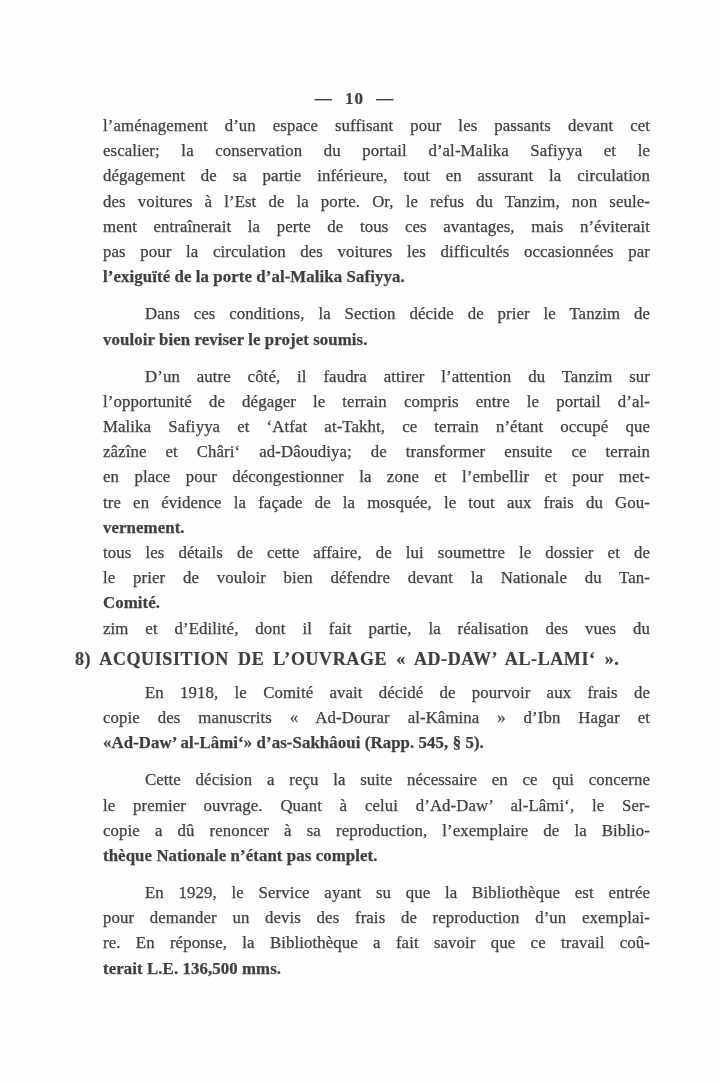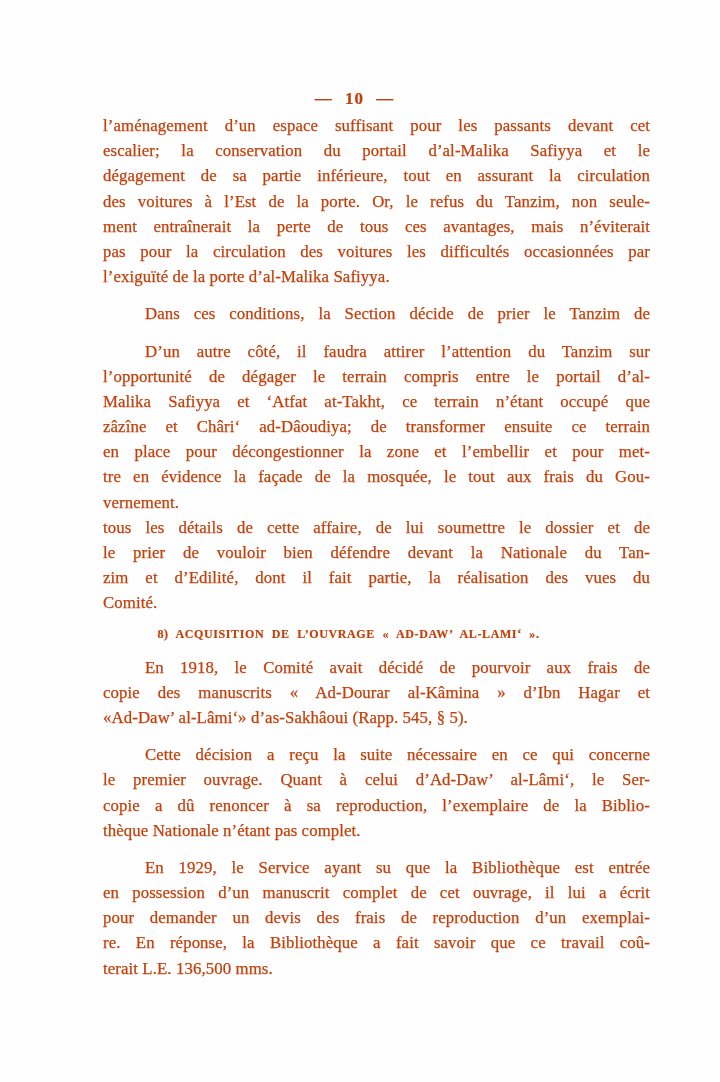--- a/index.html
+++ b/index.html
@@ -6,21 +6,21 @@
   html, body {
     width: 720px; height: 1082px;
     background: #ffffff;
     overflow: hidden;
     font-family: "Liberation Serif", "DejaVu Serif", serif;
   }
   .page {
     position: relative;
     width: 720px; height: 1082px;
     background: #fefefe;
-    color: #c2410c;
+    color: #404040;
     padding-left: 23px;
   }
   .pageno {
     position: absolute;
     top: 89px; left: 81px; width: 547px;
     text-align: center;
     font-size: 17px;
     font-weight: bold;
     letter-spacing: 1px;
     word-spacing: 7px;
@@ -36,27 +36,28 @@
     height: 25.2px;
     overflow: hidden;
     text-align: justify;
     text-align-last: justify;
     letter-spacing: 0.1px;
     -webkit-text-stroke: 0.25px currentColor;
   }
   .line.last {
     text-align: center;
     text-align-last: left;
+    font-weight: bold;
   }
   .line.indent { text-indent: 42px; margin-top: 12px; }
   .heading {
     position: relative;
     left: -28px;
-    text-align: center;
-    font-size: 12px;
+    text-align: left;
+    font-size: 18px;
     font-weight: bold;
     letter-spacing: 0.6px;
     word-spacing: 4px;
     line-height: 18px;
     height: 18px;
     margin: 9px 0 7px 0;
     -webkit-text-stroke: 0.2px currentColor;
     white-space: nowrap;
     overflow: visible;
   }
@@ -71,49 +72,49 @@
         <div class="line">l’aménagement d’un espace suffisant pour les passants devant cet</div>
         <div class="line">escalier; la conservation du portail d’al-Malika Safiyya et le</div>
         <div class="line">dégagement de sa partie inférieure, tout en assurant la circulation</div>
         <div class="line">des voitures à l’Est de la porte. Or, le refus du Tanzim, non seule-</div>
         <div class="line">ment entraînerait la perte de tous ces avantages, mais n’éviterait</div>
         <div class="line">pas pour la circulation des voitures les difficultés occasionnées par</div>
         <div class="line last">l’exiguïté de la porte d’al-Malika Safiyya.</div>
       </div>
       <div class="para">
         <div class="line indent">Dans ces conditions, la Section décide de prier le Tanzim de</div>
+        <div class="line last">vouloir bien reviser le projet soumis.</div>
       </div>
       <div class="para">
         <div class="line indent">D’un autre côté, il faudra attirer l’attention du Tanzim sur</div>
         <div class="line">l’opportunité de dégager le terrain compris entre le portail d’al-</div>
         <div class="line">Malika Safiyya et ‘Atfat at-Takht, ce terrain n’étant occupé que</div>
         <div class="line">zâzîne et Châri‘ ad-Dâoudiya; de transformer ensuite ce terrain</div>
         <div class="line">en place pour décongestionner la zone et l’embellir et pour met-</div>
         <div class="line">tre en évidence la façade de la mosquée, le tout aux frais du Gou-</div>
         <div class="line last">vernement.</div>
       </div>
       <div class="para">
         <div class="line">tous les détails de cette affaire, de lui soumettre le dossier et de</div>
         <div class="line">le prier de vouloir bien défendre devant la Nationale du Tan-</div>
+        <div class="line last">Comité.</div>
         <div class="line">zim et d’Edilité, dont il fait partie, la réalisation des vues du</div>
-        <div class="line last">Comité.</div>
       </div>
       <div class="heading">8) ACQUISITION DE L’OUVRAGE « AD-DAW’ AL-LAMI‘ ».</div>
       <div class="para">
         <div class="line indent">En 1918, le Comité avait décidé de pourvoir aux frais de</div>
         <div class="line">copie des manuscrits « Ad-Dourar al-Kâmina » d’Ibn Hagar et</div>
         <div class="line last">«Ad-Daw’ al-Lâmi‘» d’as-Sakhâoui (Rapp. 545, § 5).</div>
       </div>
       <div class="para">
         <div class="line indent">Cette décision a reçu la suite nécessaire en ce qui concerne</div>
         <div class="line">le premier ouvrage. Quant à celui d’Ad-Daw’ al-Lâmi‘, le Ser-</div>
         <div class="line">copie a dû renoncer à sa reproduction, l’exemplaire de la Biblio-</div>
         <div class="line last">thèque Nationale n’étant pas complet.</div>
       </div>
       <div class="para">
         <div class="line indent">En 1929, le Service ayant su que la Bibliothèque est entrée</div>
-        <div class="line">en possession d’un manuscrit complet de cet ouvrage, il lui a écrit</div>
         <div class="line">pour demander un devis des frais de reproduction d’un exemplai-</div>
         <div class="line">re. En réponse, la Bibliothèque a fait savoir que ce travail coû-</div>
         <div class="line last">terait L.E. 136,500 mms.</div>
       </div>
     </div>
 </div>
 
 </body></html>

